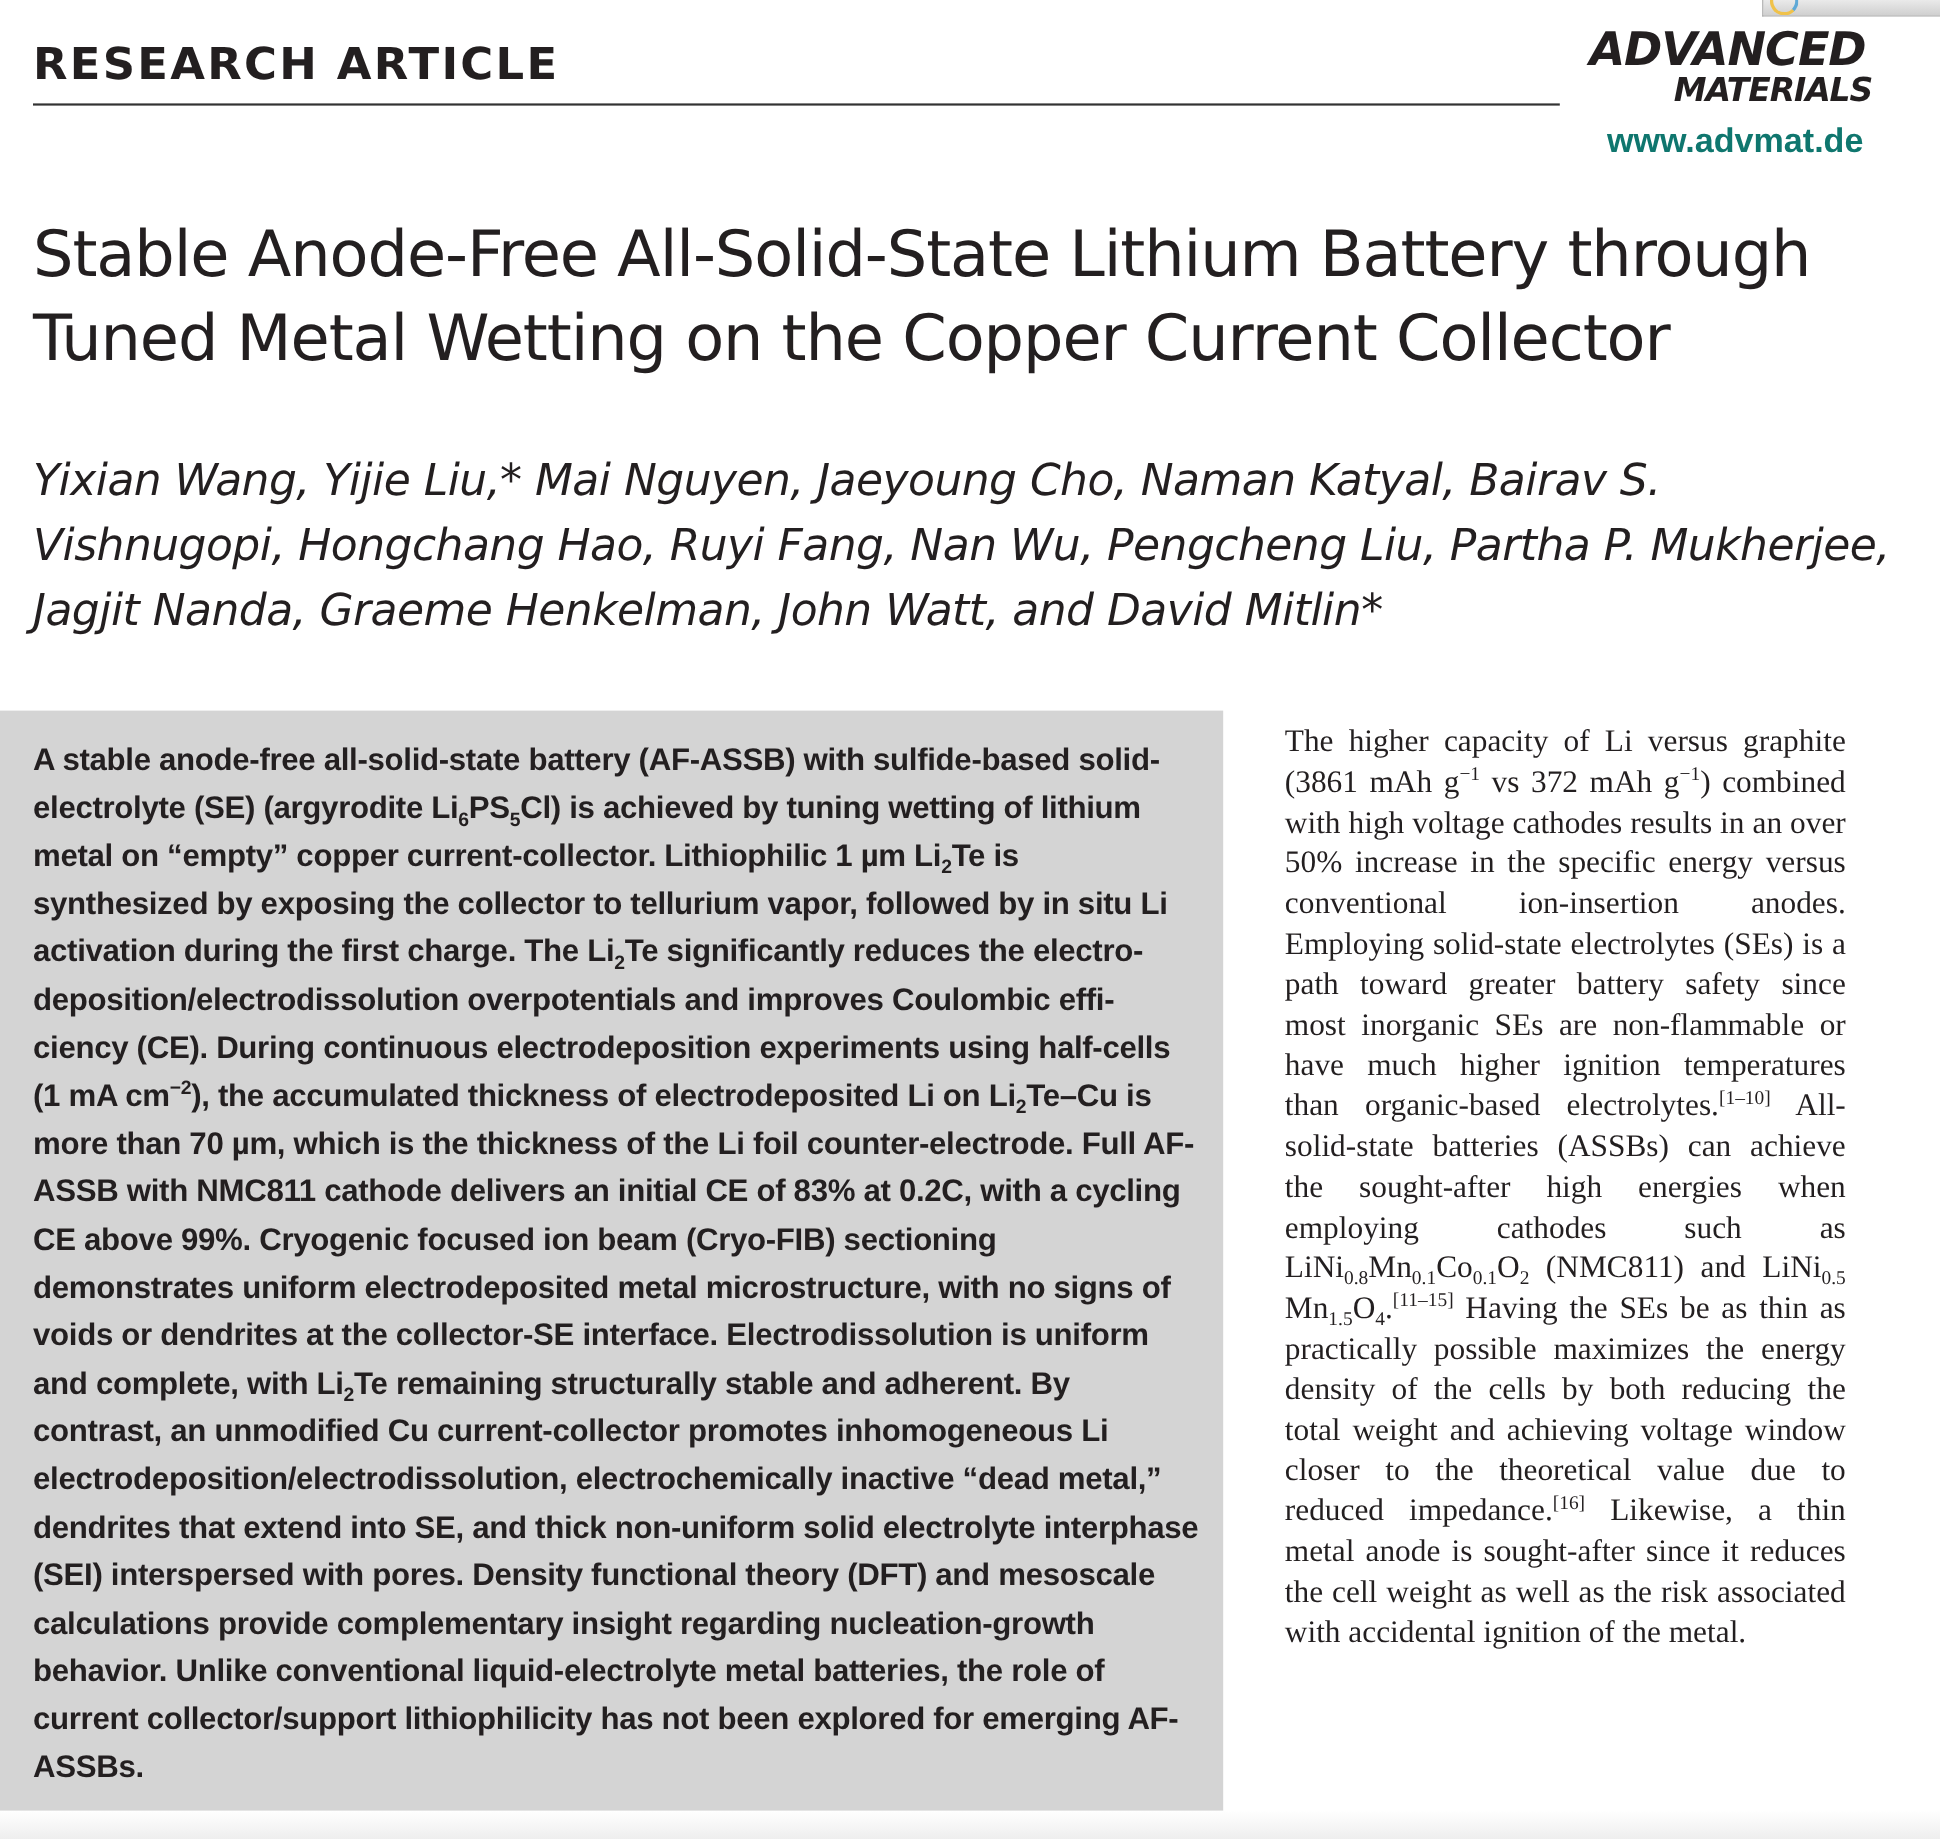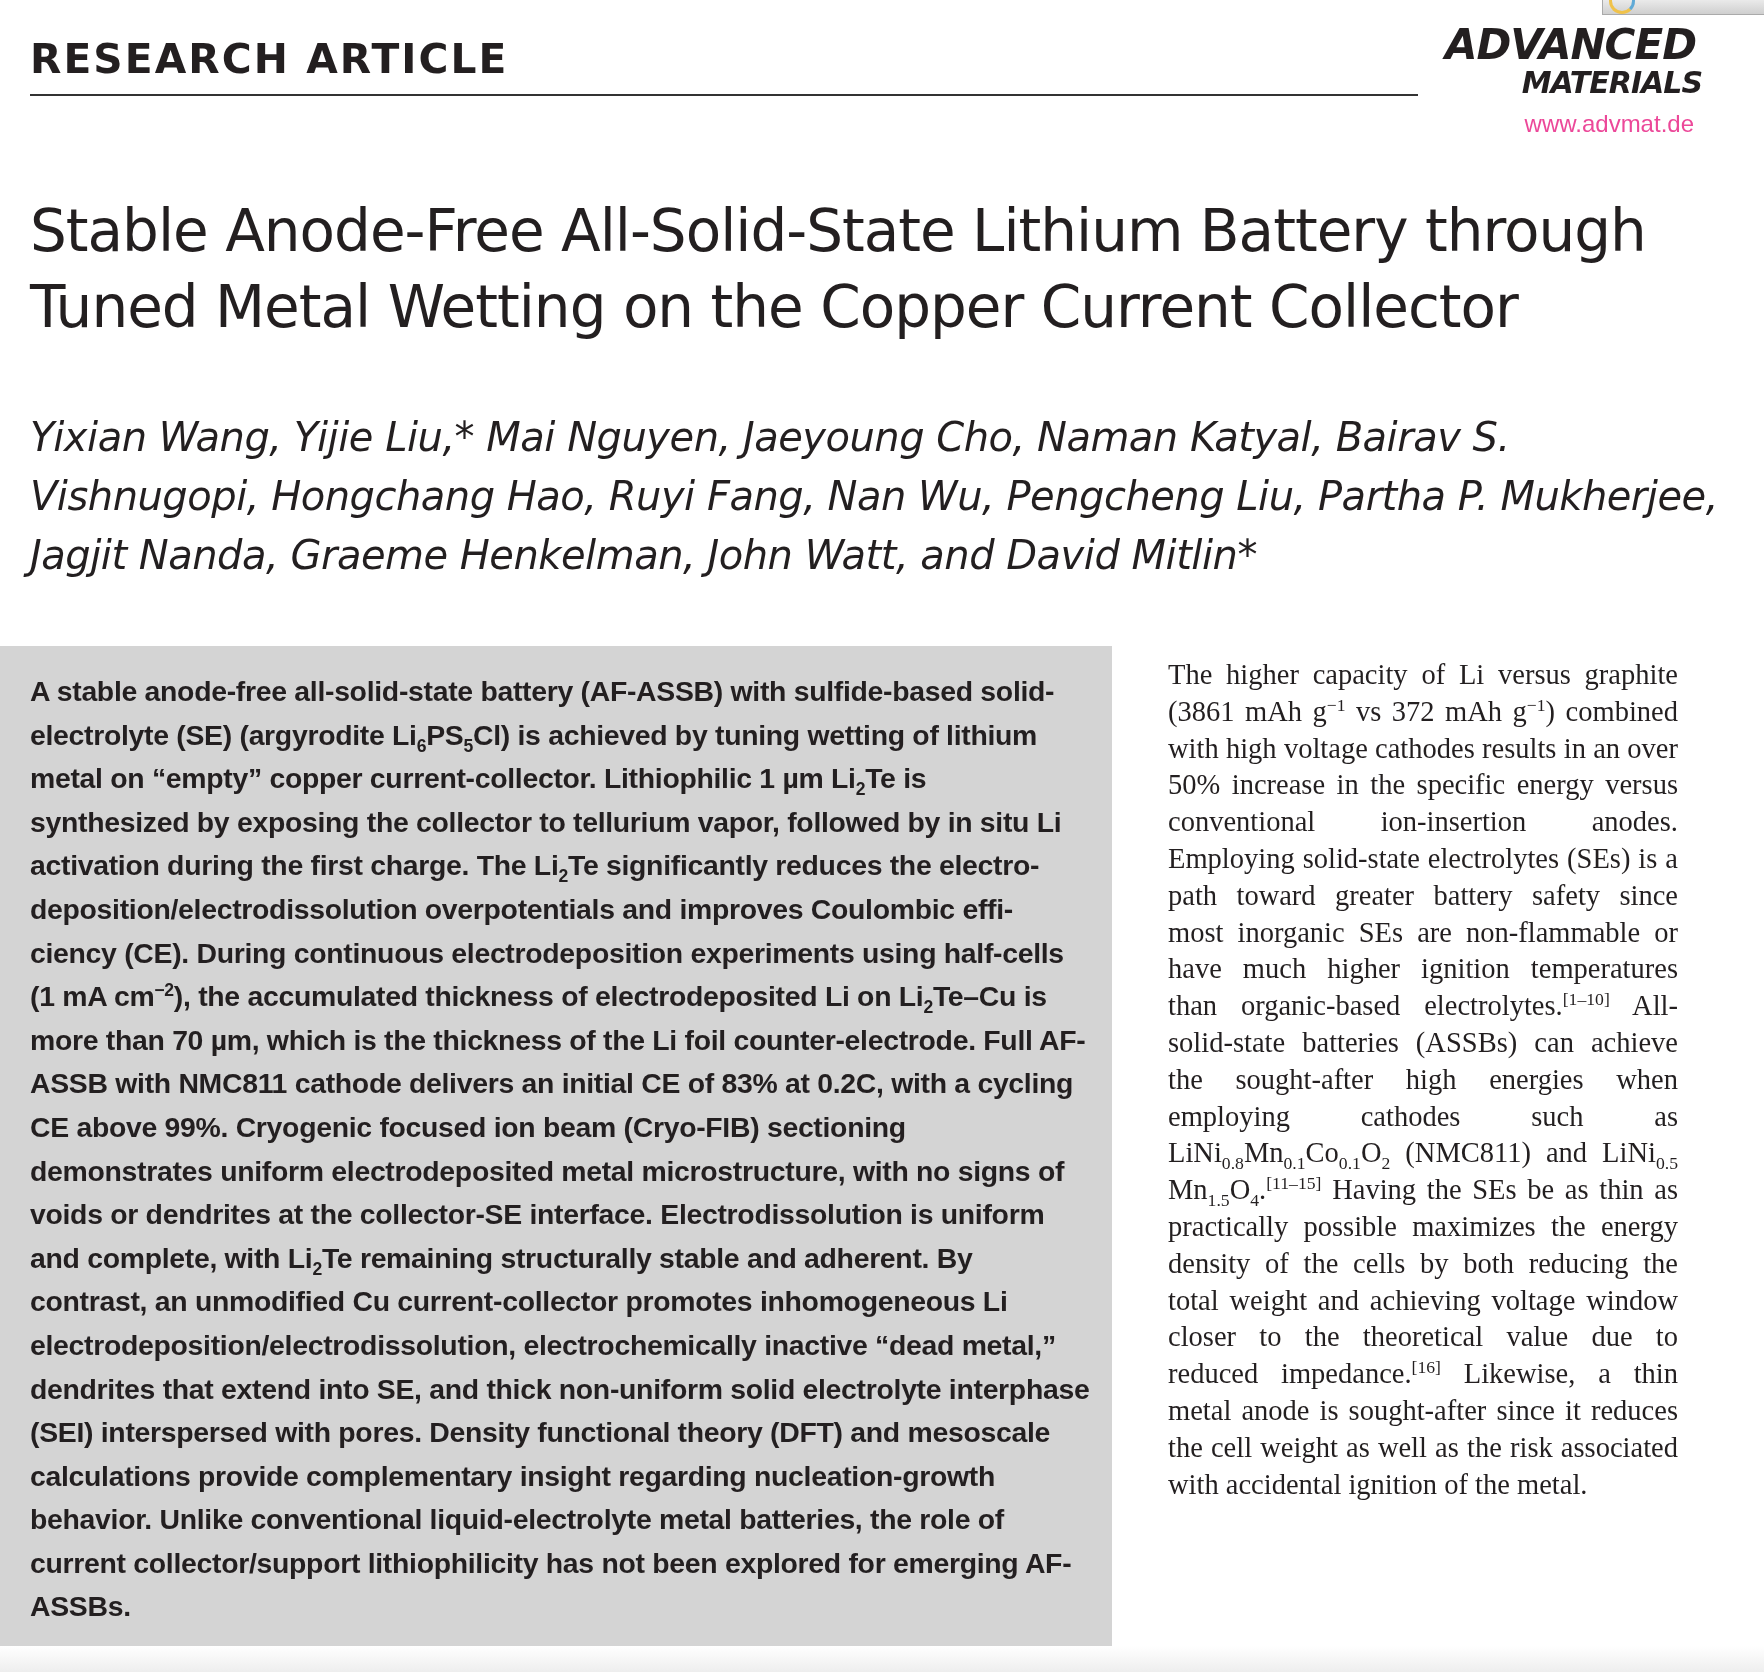--- a/index.html
+++ b/index.html
@@ -20,21 +20,21 @@
   }
   .journal-logo {
     position: absolute; left: 1426px; top: 26px; width: 270px;
     font-family: "DejaVu Sans", sans-serif; font-weight: bold; font-style: italic;
     color: #231f20; line-height: 38px; text-align: right;
   }
   .journal-logo .l1 { display:block; font-size: 42px; letter-spacing: -1px; }
   .journal-logo .l2 { display:block; font-size: 30px; letter-spacing: -1px; margin-right: -6px; }
   .journal-url {
     position: absolute; right: 70px; top: 110px;
-    font-family: "Liberation Sans", sans-serif; font-weight: normal; font-size: 24px; color: #ec4899;
+    font-family: "Liberation Sans", sans-serif; font-weight: bold; font-size: 31px; color: #0f766e;
   }
   .top-widget {
     position: absolute; left: 1602px; top: 0; width: 170px; height: 14px;
     background: linear-gradient(#eaeaea, #cfcfcf); border: 1px solid #aaa; border-top: none;
   }
   .top-widget .ring {
     position: absolute; left: 6px; top: -12px; width: 20px; height: 20px;
     border-radius: 50%; border: 3px solid #f0c24a; border-right-color: #5fa9d6;
   }
   .title {

